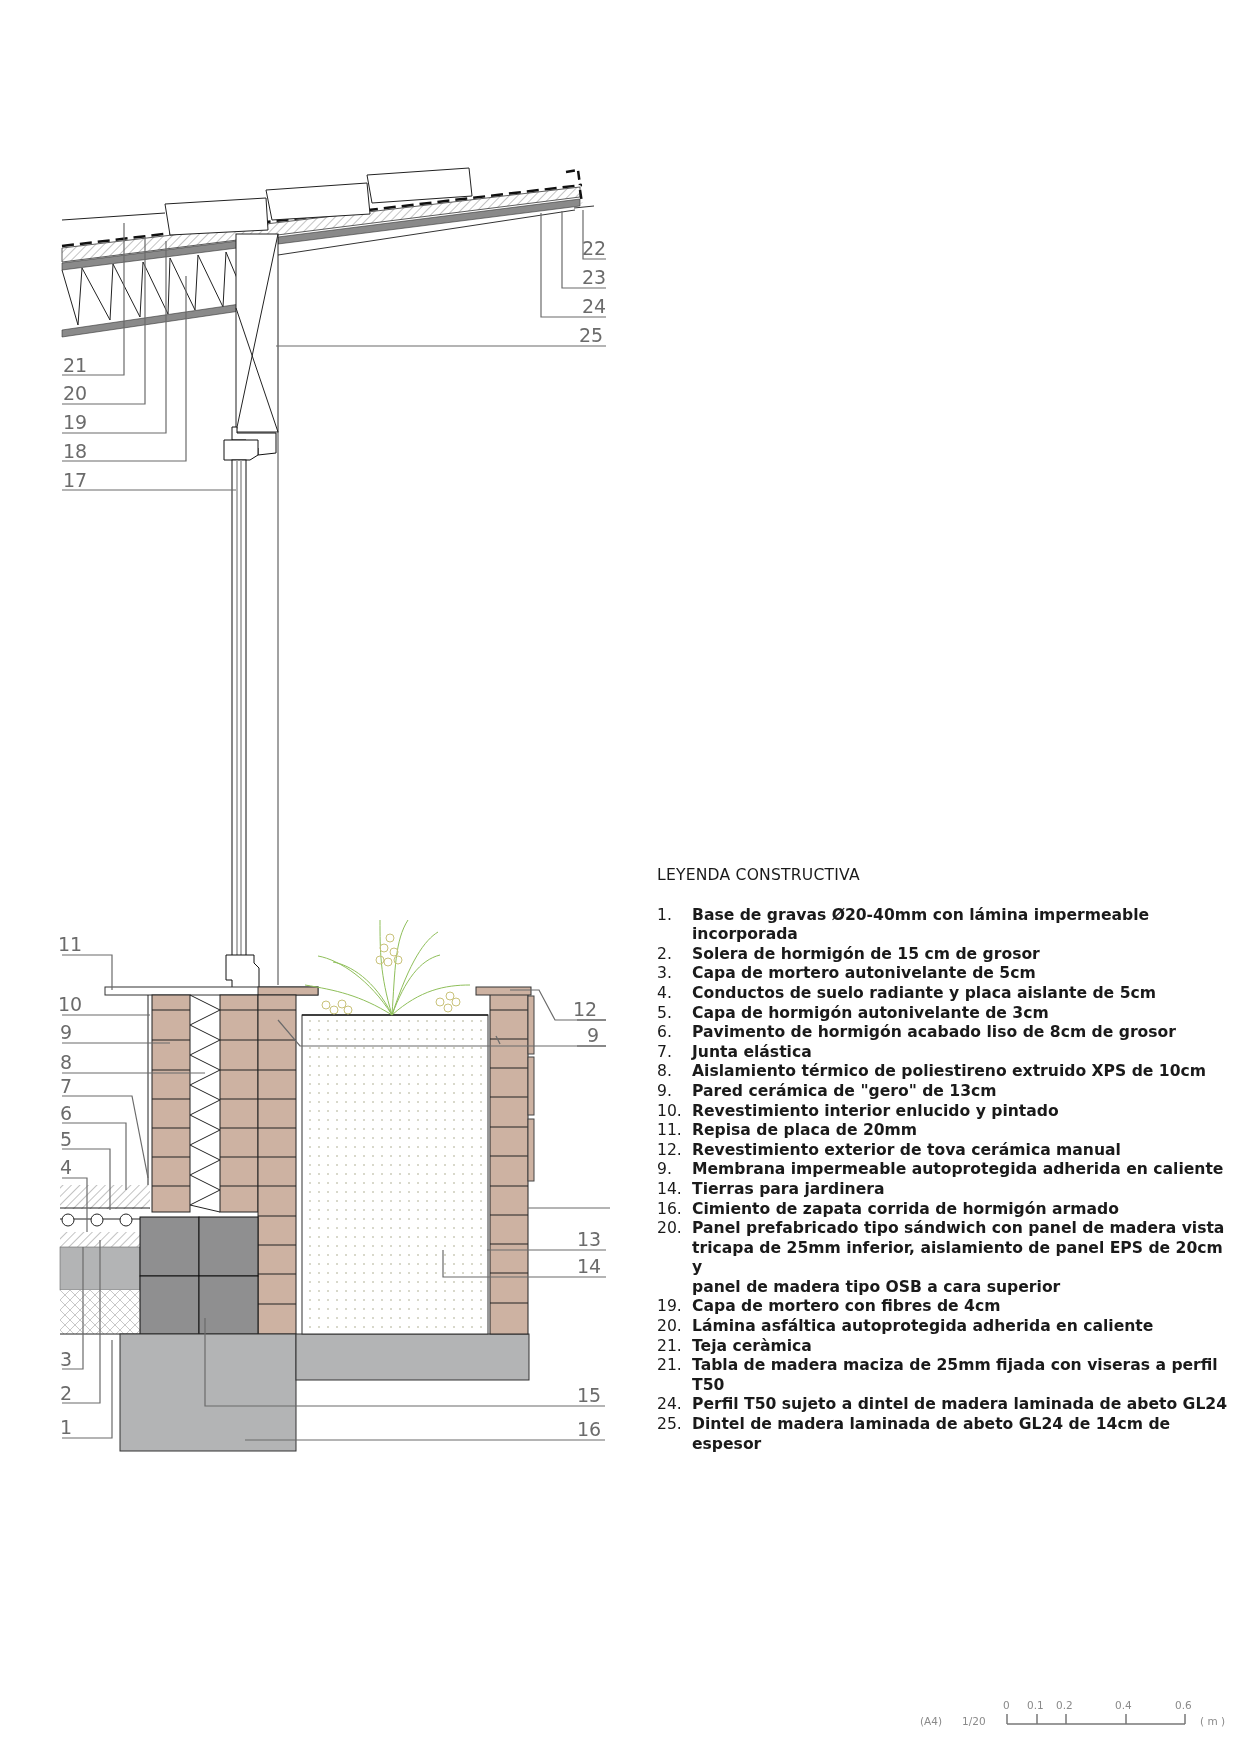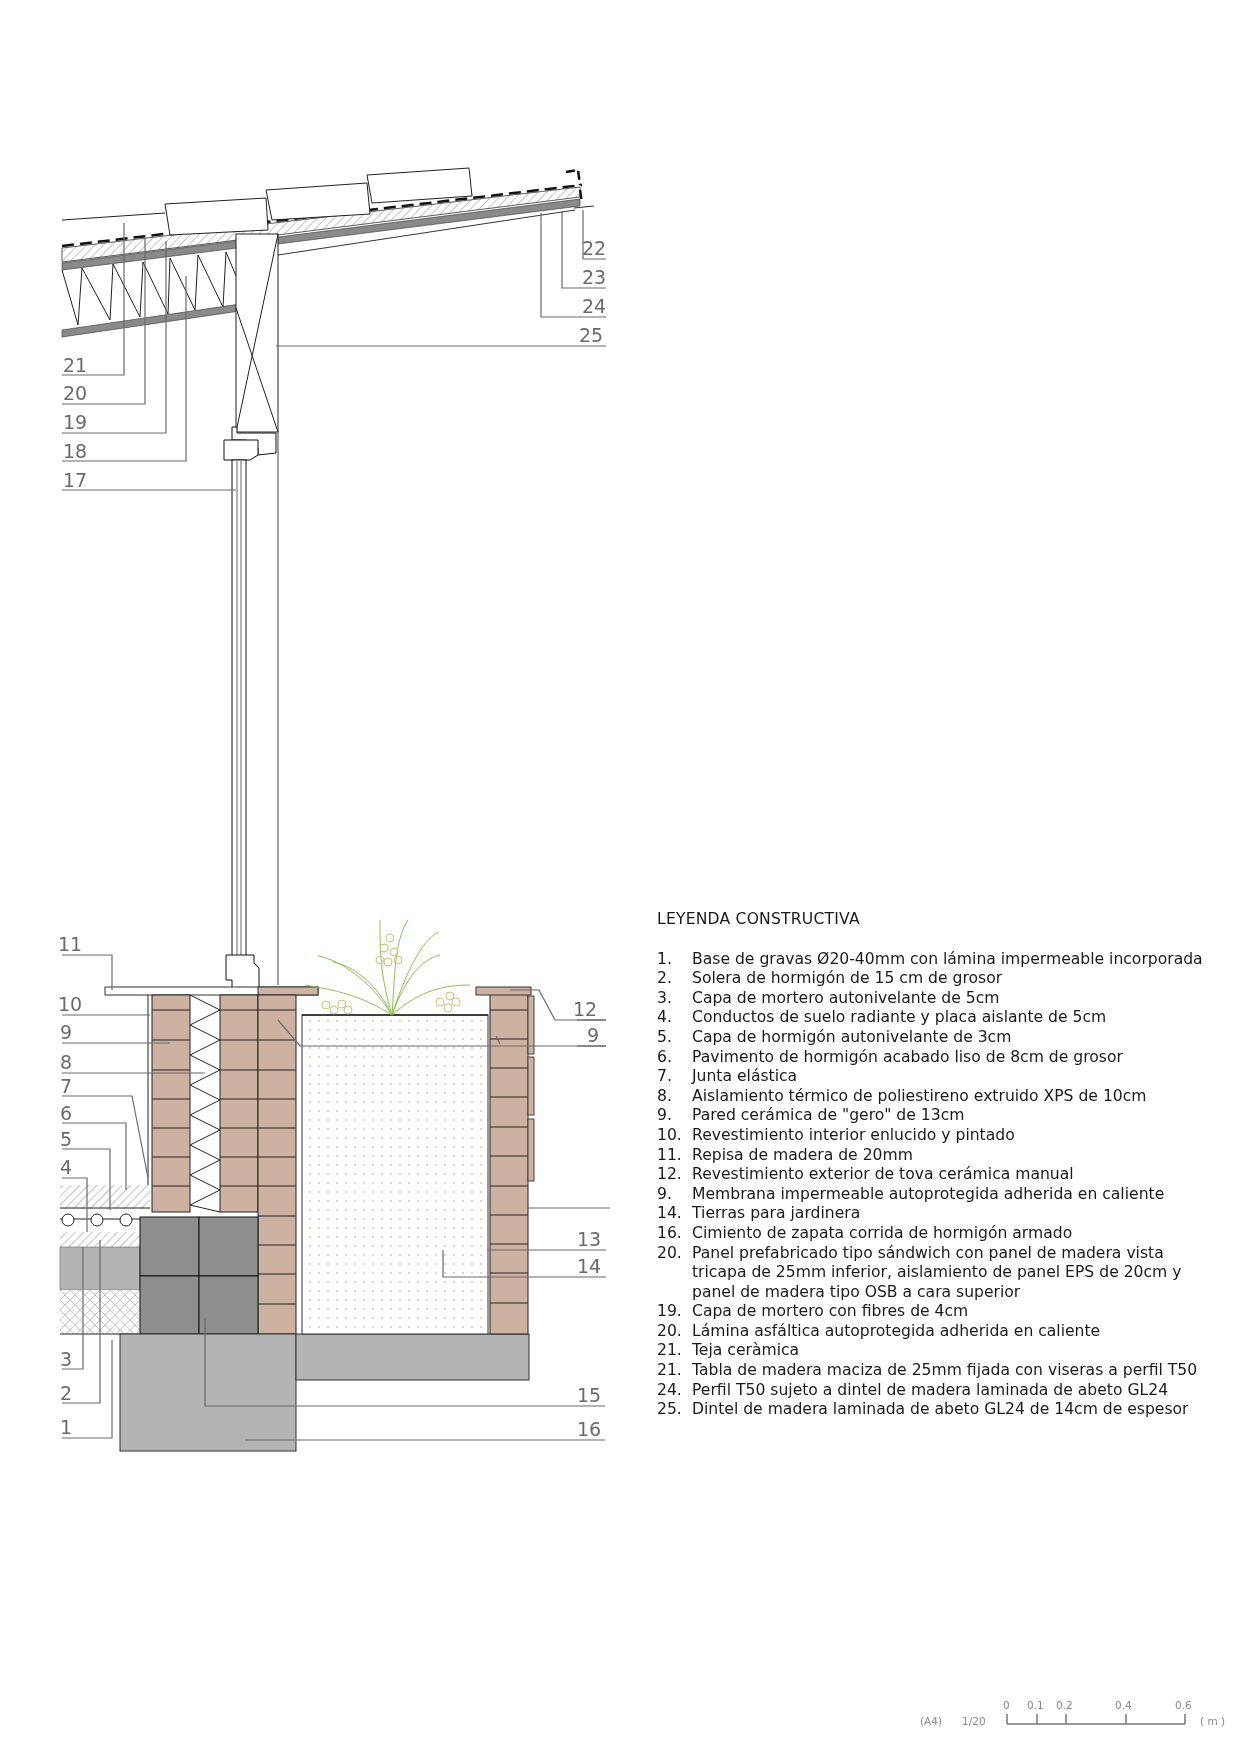--- a/index.html
+++ b/index.html
@@ -1,25 +1,25 @@
 <!DOCTYPE html>
 <html><head>
 <meta charset="utf-8">
 <style>
   html, body { margin:0; padding:0; background:#ffffff; }
   body { width:1240px; height:1755px; position:relative; overflow:hidden;
          font-family:"DejaVu Sans", sans-serif; color:#1a1a1a; }
   #drawing { position:absolute; left:0; top:0; }
   .callout { font-family:"DejaVu Sans", sans-serif; font-size:19px; fill:#6b6b6b; }
-  #legend { position:absolute; left:657px; top:910px; width:580px; font-size:15.6px; line-height:19.6px; }
+  #legend { position:absolute; left:657px; top:866px; width:580px; font-size:15.6px; line-height:19.6px; }
   #legend .title { margin-bottom:20px; letter-spacing:0.2px; }
   #legend ol { list-style:none; margin:0; padding:0; }
   #legend li { display:flex; }
   #legend .num { width:35px; flex:none; }
-  #legend .txt { flex:1; white-space:pre-wrap; }
+  #legend .txt { flex:1; white-space:pre-wrap;font-weight:bold; }
   #scale { position:absolute; left:0; top:0; }
   .scale-text { font-family:"DejaVu Sans", sans-serif; font-size:10.5px; fill:#8a8a8a; }
 </style>
 </head>
 <body>
 
 <svg id="drawing" width="1240" height="1755" viewBox="0 0 1240 1755" xmlns="http://www.w3.org/2000/svg">
   <defs>
     <pattern id="hatch" width="6" height="6" patternUnits="userSpaceOnUse" patternTransform="rotate(45)">
       <rect width="6" height="6" fill="#ffffff"></rect>
@@ -307,21 +307,21 @@
     <li>
         <span class="num">9.</span>
         <span class="txt">Pared cerámica de "gero" de 13cm</span>
       </li>
     <li>
         <span class="num">10.</span>
         <span class="txt">Revestimiento interior enlucido y pintado</span>
       </li>
     <li>
         <span class="num">11.</span>
-        <span class="txt">Repisa de madera de 20mm</span>
+        <span class="txt">Repisa de placa de 20mm</span>
       </li>
     <li>
         <span class="num">12.</span>
         <span class="txt">Revestimiento exterior de tova cerámica manual</span>
       </li>
     <li>
         <span class="num">9.</span>
         <span class="txt">Membrana impermeable autoprotegida adherida en caliente</span>
       </li>
     <li>

